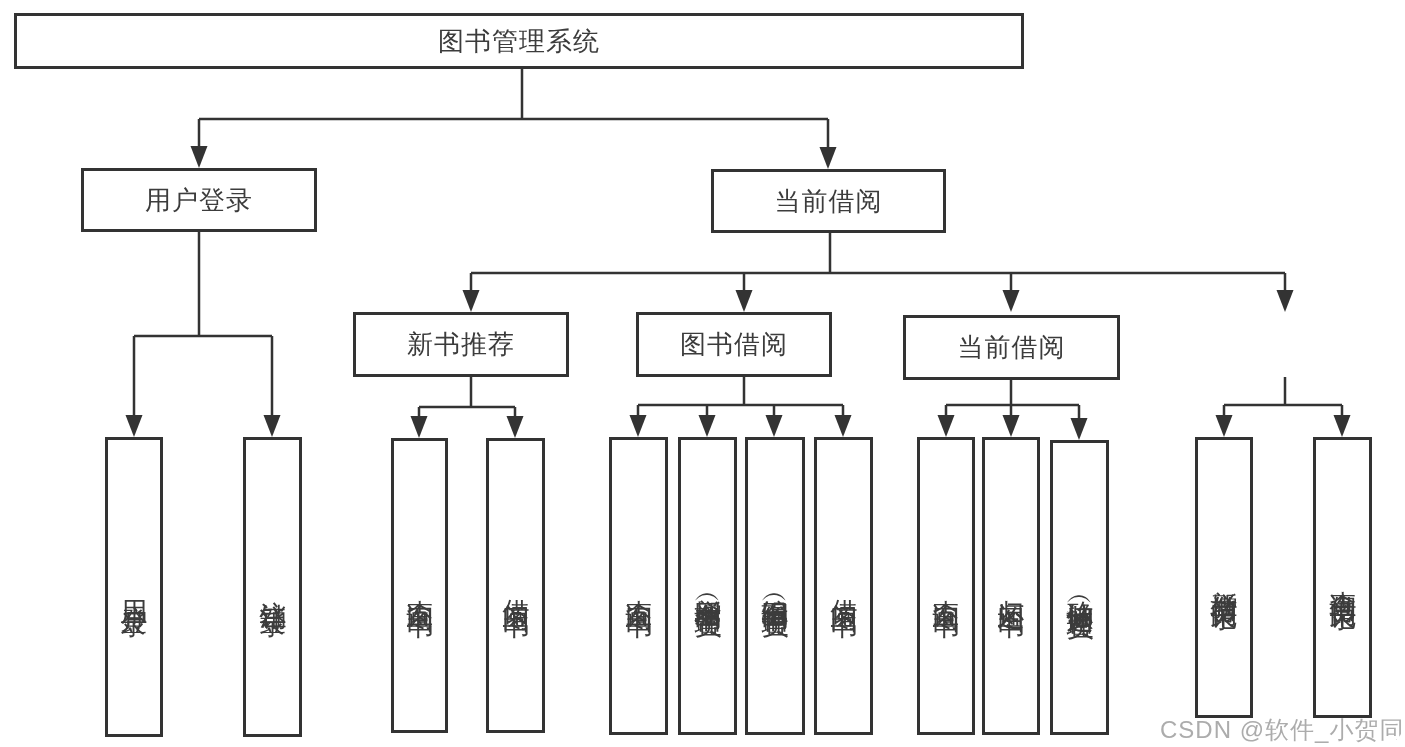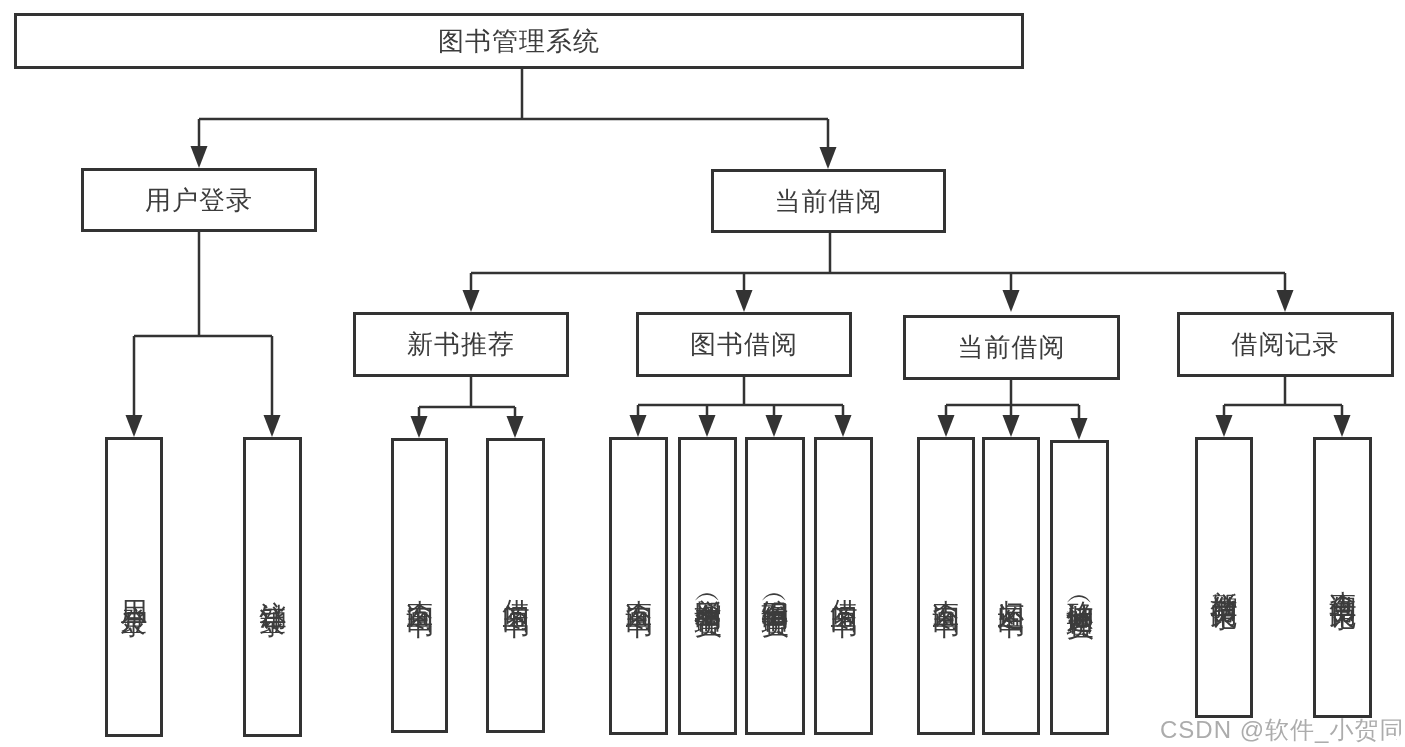--- a/index.html
+++ b/index.html
@@ -60,23 +60,22 @@
       <polygon points="1342,437 1333.5,415 1350.5,415"></polygon>
     </g>
   </svg>
 
   <div class="hbox" style="left:14px;top:13px;width:1010px;height:56px">图书管理系统</div>
 
   <div class="hbox" style="left:81px;top:168px;width:236px;height:64px">用户登录</div>
   <div class="hbox" style="left:711px;top:169px;width:235px;height:64px">当前借阅</div>
 
   <div class="hbox" style="left:353px;top:312px;width:216px;height:65px">新书推荐</div>
-  <div class="hbox" style="left:636px;top:312px;width:216px;height:65px">图书借阅</div>
+  <div class="hbox" style="left:636px;top:312px;width:196px;height:65px">图书借阅</div>
   <div class="hbox" style="left:903px;top:315px;width:217px;height:65px">当前借阅</div>
-  <div class="hbox" style="left:1177px;top:312px;width:217px;height:65px">借阅记录</div>
 
   <div class="vbox" style="left:105px;top:437px;width:58px;height:300px;line-height:52px">用户登录</div>
   <div class="vbox" style="left:243px;top:437px;width:59px;height:300px;line-height:53px">注销登录</div>
 
   <div class="vbox" style="left:391px;top:438px;width:57px;height:295px;line-height:51px">查询图书</div>
   <div class="vbox" style="left:486px;top:438px;width:59px;height:295px;line-height:53px">借阅图书</div>
 
   <div class="vbox" style="left:609px;top:437px;width:59px;height:298px;line-height:53px">查询图书</div>
   <div class="vbox" style="left:678px;top:437px;width:59px;height:298px;line-height:53px;letter-spacing:2px">新增图书（管理员）</div>
   <div class="vbox" style="left:745px;top:437px;width:60px;height:298px;line-height:54px;letter-spacing:2px">编辑图书（管理员）</div>

